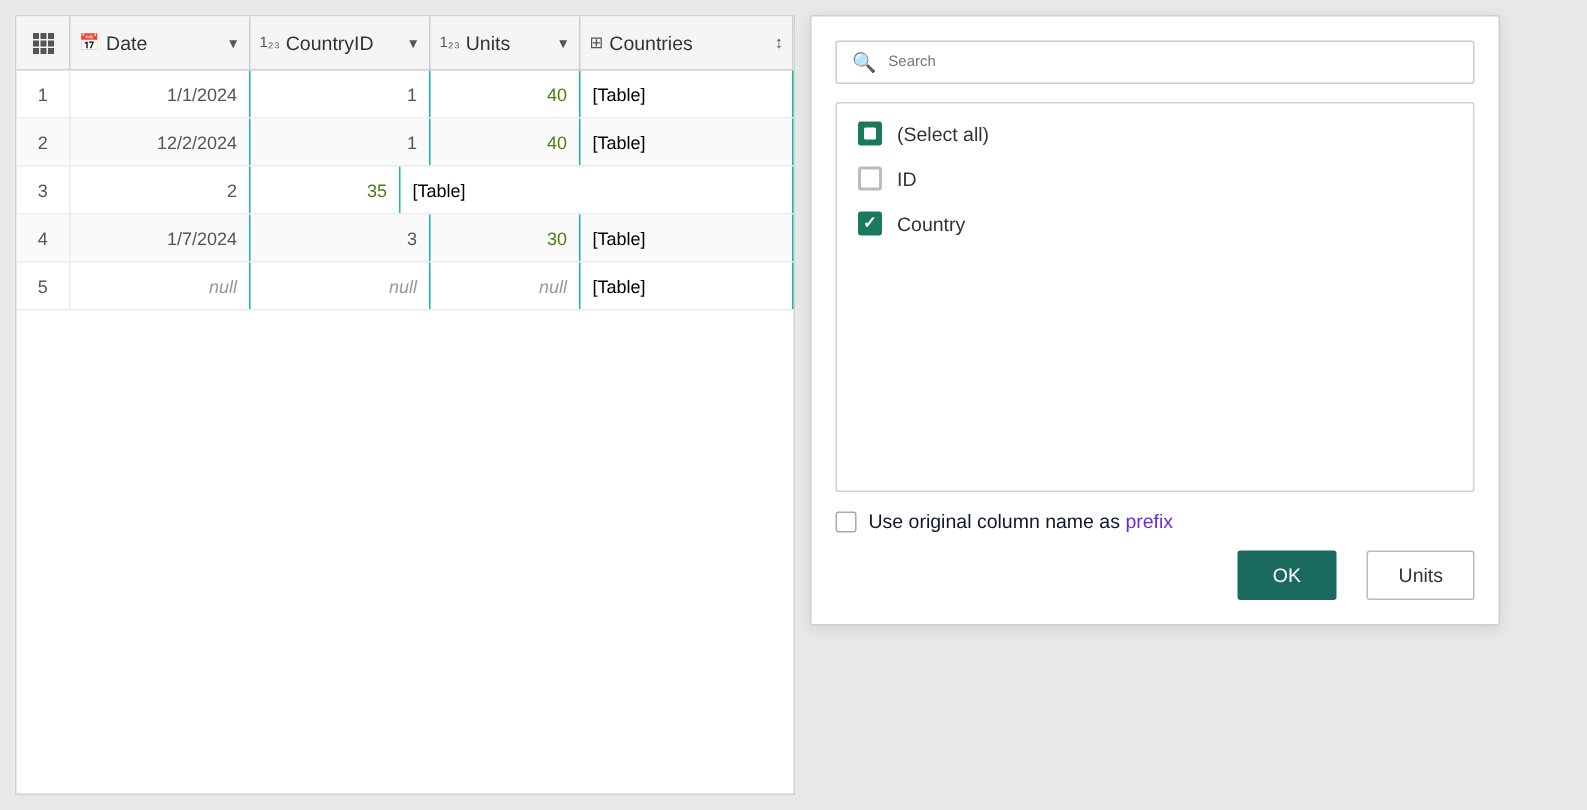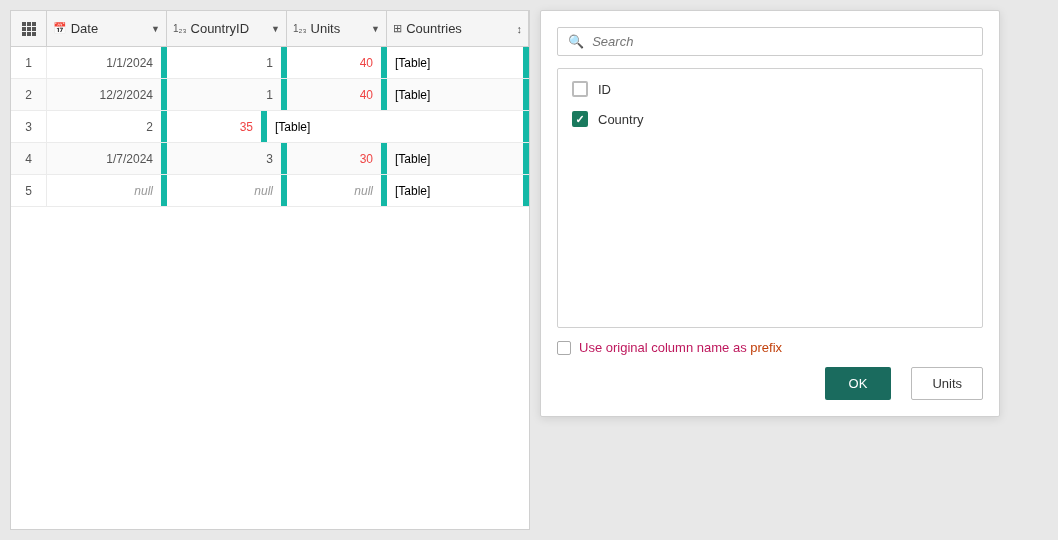--- a/index.html
+++ b/index.html
@@ -80,27 +80,27 @@
       justify-content: center;
       color: #555;
       border-right: 1px solid #ebebeb;
       font-size: 12px;
     }
 
     .cell {
       display: flex;
       align-items: center;
       padding: 0 8px;
-      border-right: 6px solid #14b8a6;
+      border-right: 1px solid #14b8a6;
       font-size: 12px;
     }
 
     .cell.date { width: 120px; color: #555; justify-content: flex-end; }
     .cell.countryid { width: 120px; color: #555; justify-content: flex-end; }
-    .cell.units { width: 100px; color: #ef4444; justify-content: flex-end; }
+    .cell.units { width: 100px; color: #4d7c0f; justify-content: flex-end; }
     .cell.countries { flex: 1; color: #000000; }
 
     .cell.null-val { color: #999; font-style: italic; }
 
     
     .dialog-panel {
       flex: 0 0 460px;
       background: #fff;
       border: 1px solid #d0d0d0;
       border-radius: 2px;
@@ -126,25 +126,24 @@
     }
 
     .search-icon {
       color: #888;
       font-size: 13px;
     }
 
     .search-input {
       border: none;
       outline: none;
-      font-size: 13px;
+      font-size: 10px;
       color: #999;
       width: 100%;
       background: transparent;
-      font-style: italic;
     }
 
     
     .checkbox-list {
       border: 1px solid #d0d0d0;
       border-radius: 2px;
       padding: 12px 14px;
       display: flex;
       flex-direction: column;
       gap: 14px;
@@ -219,21 +218,21 @@
       background: #fff;
       flex-shrink: 0;
     }
 
     .prefix-label {
       font-size: 13px;
       color: #555;
     }
 
     .prefix-label span {
-      color: #be185d;
+      color: #0f172a;
     }
 
     
     .action-buttons {
       display: flex;
       justify-content: flex-end;
       gap: 20px;
     }
 
     .btn-ok {
@@ -351,41 +350,47 @@
 
   <div class="dialog-panel">
 
     <div class="search-box">
       <span class="search-icon">🔍</span>
       <input class="search-input" type="text" placeholder="Search" style="">
     </div>
 
     <div class="checkbox-list">
 
+      <div class="checkbox-item">
+        <div class="checkbox-custom partial">
+          <div class="partial-mark"></div>
+        </div>
+        <span class="checkbox-label">(Select all)</span>
+      </div>
 
       <div class="checkbox-item">
         <div class="checkbox-custom unchecked">
         </div>
         <span class="checkbox-label">ID</span>
       </div>
 
       <div class="checkbox-item">
         <div class="checkbox-custom checked">
           <span class="checkmark">✓</span>
         </div>
         <span class="checkbox-label">Country</span>
       </div>
 
     </div>
 
     <div class="prefix-row">
       <div class="prefix-checkbox"></div>
       <span class="prefix-label">
         <span>Use original column name as</span>
-        <span style="color:#c2410c;">prefix</span>
+        <span style="color:#6d28d9;">prefix</span>
       </span>
     </div>
 
     <div class="action-buttons">
       <button class="btn-ok">OK</button>
       <button class="btn-cancel">Units</button>
     </div>
 
   </div>
 </div>

